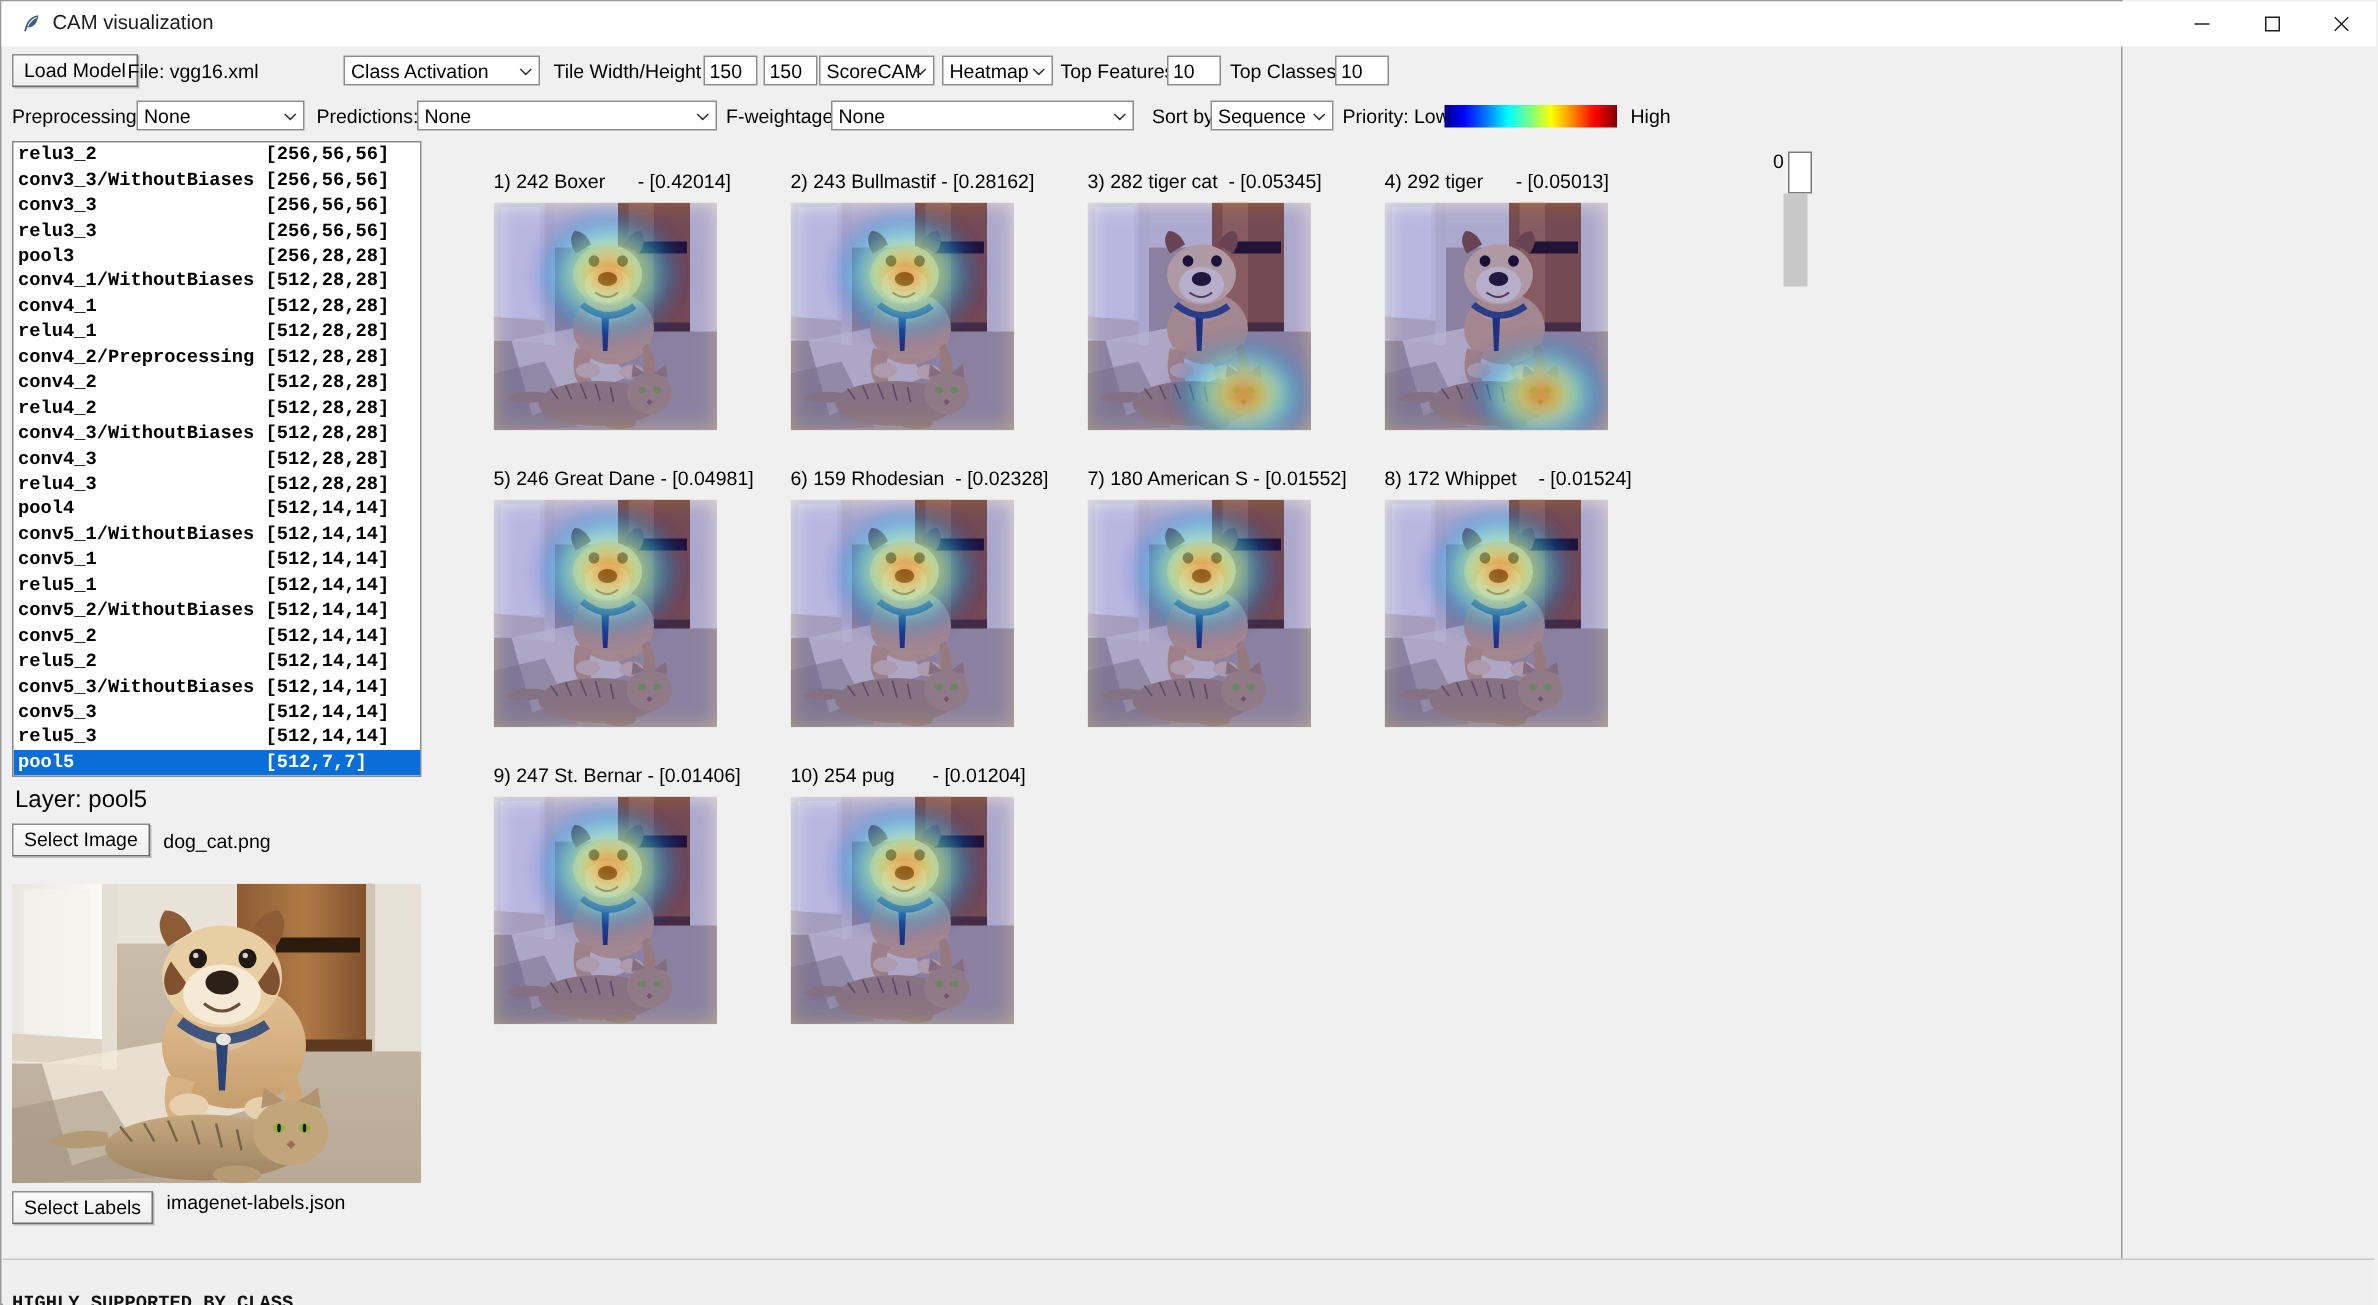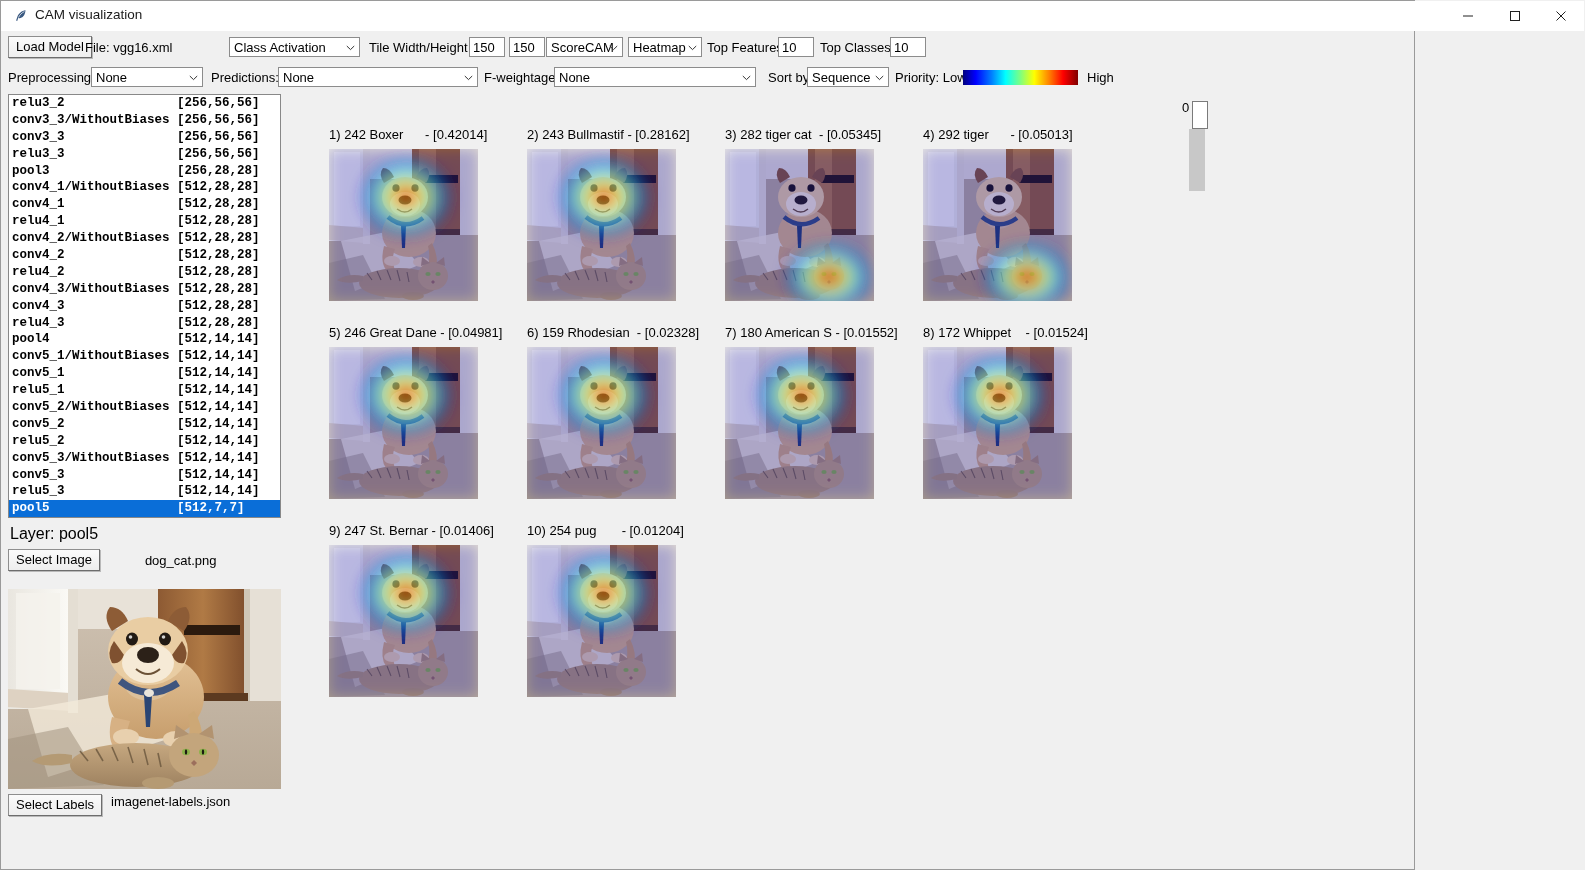--- a/index.html
+++ b/index.html
@@ -61,26 +61,26 @@
     background:#ffffff;border:1px solid #888888;overflow:hidden;
     font-family:"Liberation Mono","DejaVu Sans Mono",monospace;
     font-size:12.5px;line-height:16.9px;font-weight:bold;
   }
   .layer-row{display:flex;padding:0 0 0 3px;white-space:pre;height:16.9px;color:#000;}
   .layer-row .lname{display:inline-block;}
   .layer-row .lshape{display:inline-block;}
   .layer-row.selected{background:#0a6ed8;color:#ffffff;}
 
   #layer-caption{position:absolute;left:9px;top:524px;font-size:16px;}
-  #select-image-row{position:absolute;left:7px;top:548px;display:flex;align-items:center;gap:36px;}
+  #select-image-row{position:absolute;left:7px;top:548px;display:flex;align-items:center;}
   #select-labels-row{position:absolute;left:7px;top:793px;display:flex;align-items:flex-start;}
   #preview{position:absolute;left:7px;top:588px;width:273px;height:200px;border:0;overflow:hidden;background:#fff;}
 
   
-  #grid{position:absolute;left:328px;top:126px;width:760px;height:580px;}
+  #grid{position:absolute;left:328px;top:112px;width:760px;height:580px;}
   .cell{position:absolute;}
   .cell .cap{position:absolute;left:0;top:0;height:18px;font-size:13px;white-space:pre;color:#000;}
   .cell .thumb{position:absolute;left:0;top:22px;width:149px;height:152px;overflow:hidden;background:#fff;}
 
   
   #spin-wrap{position:absolute;left:1181px;top:100px;display:flex;align-items:flex-start;}
   #spin-label{font-size:13px;color:#000;margin-right:3px;line-height:14px;}
   #spinner{width:16px;height:28px;border:1px solid #7a7a7a;background:#fff;box-sizing:border-box;}
   #spinner .half{height:13px;border-bottom:1px solid #9b9b9b;}
   #spin-track{position:absolute;left:1188px;top:128px;width:16px;height:62px;background:#c8c8c8;}
@@ -245,21 +245,21 @@
 
   <div id="layer-list">
       <div class="layer-row"><span class="lname">relu3_2</span><span>               </span><span class="lshape">[256,56,56]</span></div>
       <div class="layer-row"><span class="lname">conv3_3/WithoutBiases</span><span> </span><span class="lshape">[256,56,56]</span></div>
       <div class="layer-row"><span class="lname">conv3_3</span><span>               </span><span class="lshape">[256,56,56]</span></div>
       <div class="layer-row"><span class="lname">relu3_3</span><span>               </span><span class="lshape">[256,56,56]</span></div>
       <div class="layer-row"><span class="lname">pool3</span><span>                 </span><span class="lshape">[256,28,28]</span></div>
       <div class="layer-row"><span class="lname">conv4_1/WithoutBiases</span><span> </span><span class="lshape">[512,28,28]</span></div>
       <div class="layer-row"><span class="lname">conv4_1</span><span>               </span><span class="lshape">[512,28,28]</span></div>
       <div class="layer-row"><span class="lname">relu4_1</span><span>               </span><span class="lshape">[512,28,28]</span></div>
-      <div class="layer-row"><span class="lname">conv4_2/WithoutBiases</span><span> </span><span class="lshape">[512,28,28]</span></div>
+      <div class="layer-row"><span class="lname">conv4_2/Preprocessing</span><span> </span><span class="lshape">[512,28,28]</span></div>
       <div class="layer-row"><span class="lname">conv4_2</span><span>               </span><span class="lshape">[512,28,28]</span></div>
       <div class="layer-row"><span class="lname">relu4_2</span><span>               </span><span class="lshape">[512,28,28]</span></div>
       <div class="layer-row"><span class="lname">conv4_3/WithoutBiases</span><span> </span><span class="lshape">[512,28,28]</span></div>
       <div class="layer-row"><span class="lname">conv4_3</span><span>               </span><span class="lshape">[512,28,28]</span></div>
       <div class="layer-row"><span class="lname">relu4_3</span><span>               </span><span class="lshape">[512,28,28]</span></div>
       <div class="layer-row"><span class="lname">pool4</span><span>                 </span><span class="lshape">[512,14,14]</span></div>
       <div class="layer-row"><span class="lname">conv5_1/WithoutBiases</span><span> </span><span class="lshape">[512,14,14]</span></div>
       <div class="layer-row"><span class="lname">conv5_1</span><span>               </span><span class="lshape">[512,14,14]</span></div>
       <div class="layer-row"><span class="lname">relu5_1</span><span>               </span><span class="lshape">[512,14,14]</span></div>
       <div class="layer-row"><span class="lname">conv5_2/WithoutBiases</span><span> </span><span class="lshape">[512,14,14]</span></div>
@@ -1071,14 +1071,17 @@
 
   <div id="spin-wrap">
     <span id="spin-label">0</span>
     <span id="spinner">
       <span class="half"></span>
       <span class="half" style="border-bottom:0;"></span>
     </span>
   </div>
   <div id="spin-track"></div>
 
+  <div id="bottom-strip">
+    <span id="bottom-clip">HIGHLY_SUPPORTED_BY_CLASS</span>
+  </div>
 
 </div>
 
 </body></html>

